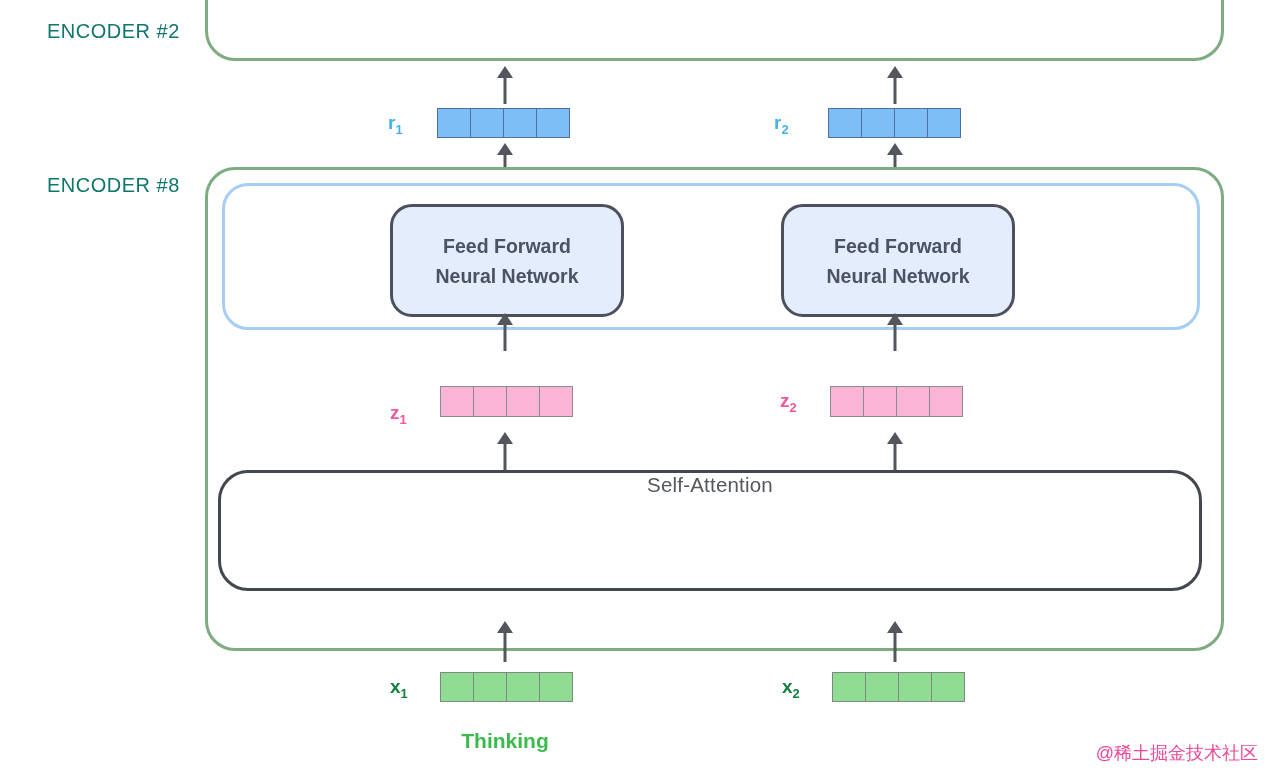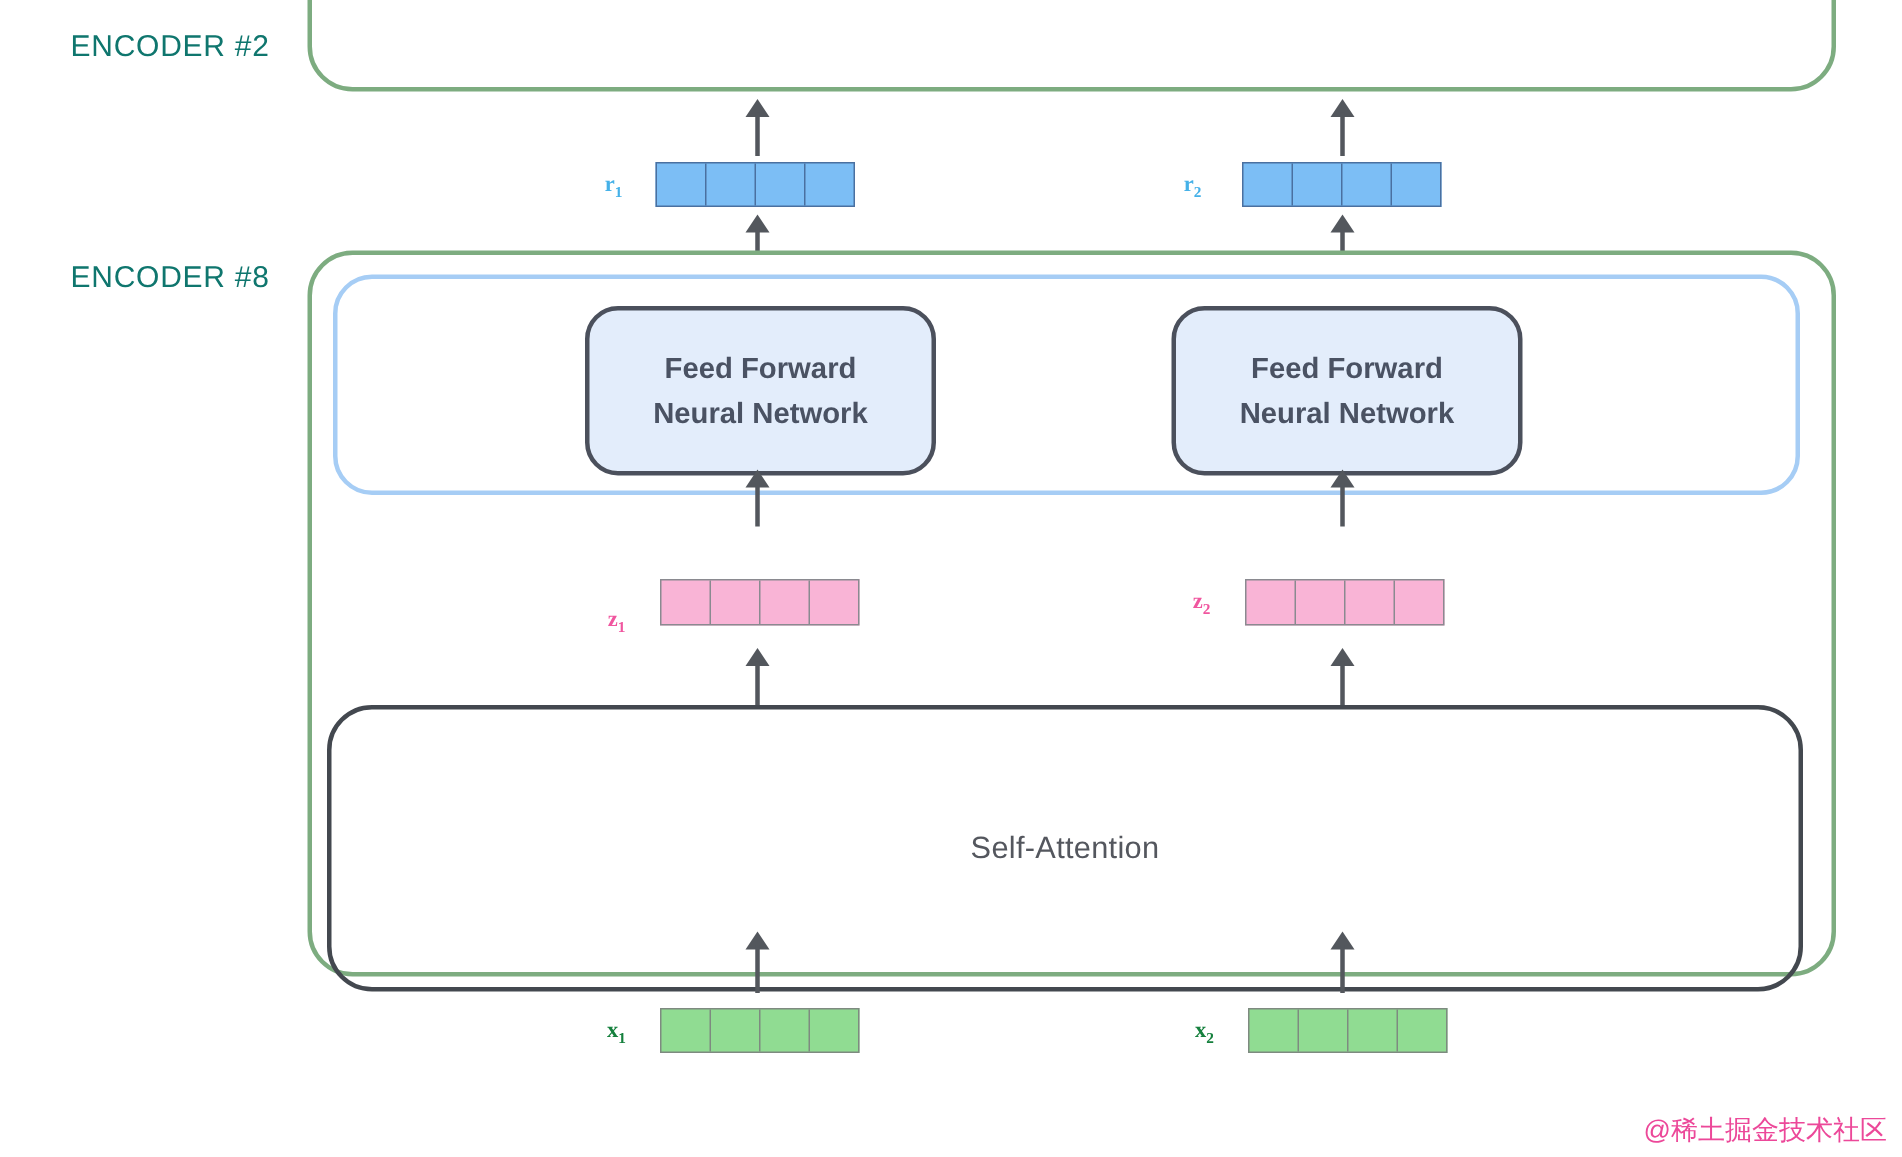--- a/index.html
+++ b/index.html
@@ -21,22 +21,22 @@
   .enc2-box{left:205px;top:-62px;width:1013px;height:117px;}
   .enc1-box{left:205px;top:167px;width:1013px;height:478px;}
 
   
   .block{
     position:absolute;
     border:3.5px solid #43484f;
     box-sizing:border-box;
   }
   .attn-block{
-    left:218px;top:470px;width:984px;height:191px;border-radius:30px;
-    display:flex;align-items:center;justify-content:center;
+    left:218px;top:470px;width:984px;height:121px;border-radius:30px;
+    display:flex;align-items:flex-start;justify-content:center;
     font-size:20.5px;color:#54575e;letter-spacing:0.2px;
   }
   .residual-box{
     position:absolute;
     left:222px;top:183px;width:978px;height:147px;
     border:3px solid #a6cdf5;border-radius:26px;
     box-sizing:border-box;
     background:transparent;
   }
   .ffnn{
@@ -78,22 +78,22 @@
     display:flex;box-sizing:border-box;
     border:1.5px solid currentColor;
   }
   .vec i{flex:1;}
   .vec i + i{border-left:1.5px solid currentColor;}
   .vec-r{color:#4a70a0;background:#7cbef5;}
   .vec-z{color:#8a8a90;background:#f9b4d6;}
   .vec-x{color:#7e8a80;background:#90dc92;}
 
   .vec-label{
-    position:absolute;width:42px;text-align:center;
-    font-size:15px;font-weight:700;line-height:30px;font-family:Liberation Serif, serif;
+    position:absolute;width:42px;text-align:left;
+    font-size:19px;font-weight:700;line-height:30px;
   }
   .vec-label sub{font-size:0.68em;}
   .lbl-r{color:#45b1e8;}
   .lbl-z{color:#f0569f;}
   .lbl-x{color:#15803d;}
 
   
   .token{
     position:absolute;top:729px;width:200px;text-align:center;
     font-size:21px;font-weight:700;color:#3bbb4b;
@@ -217,16 +217,17 @@
       <i></i>
     </div>
   <div class="vec-label lbl-x" style="left:782px;top:672px;"><span>x</span><sub>2</sub></div>
   <div class="vec vec-x" style="left:832px;top:672px;">
       <i></i>
       <i></i>
       <i></i>
       <i></i>
     </div>
 
+  <div class="token token-1">Thinking</div>
 
   <div class="watermark">@稀土掘金技术社区</div>
 
 </div>
 
 </body></html>

